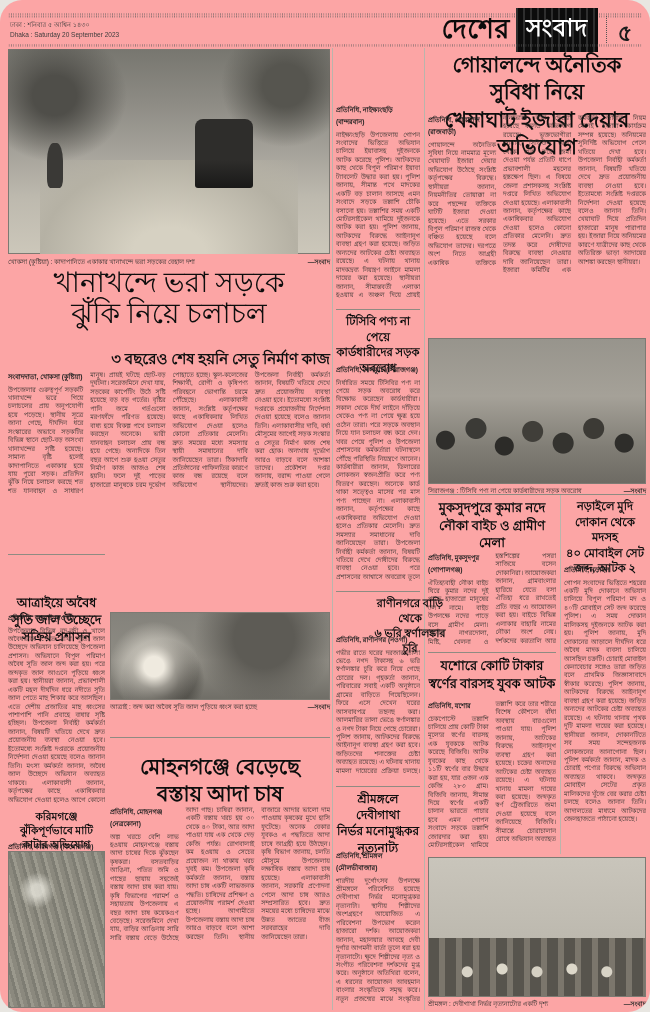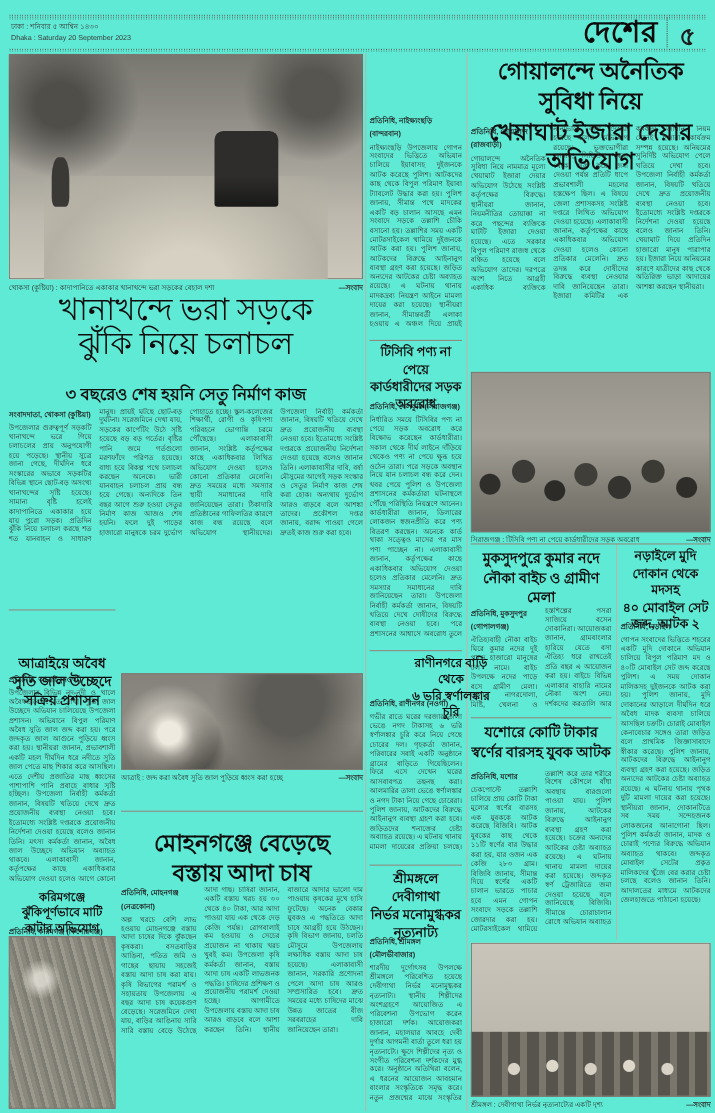--- a/index.html
+++ b/index.html
@@ -1,38 +1,38 @@
 <!DOCTYPE html>
 <html><head>
 <meta charset="utf-8">
 <style>
   html,body{margin:0;padding:0;background:#e8e6e1;}
-  .page{position:relative;width:650px;height:1012px;margin:0 auto;background:#5eead4;
-        font-family:"Liberation Sans",sans-serif;color:#1c1c1c;overflow:hidden;}
+  .page{position:relative;width:650px;height:1012px;margin:0 auto;background:#fca5a5;
+        font-family:"Liberation Sans",sans-serif;color:#1c1c1c;overflow:hidden;border-radius:22px;}
   .abs{position:absolute;box-sizing:border-box;}
   .dotrule{background-image:radial-gradient(circle,#5a5a5a .6px,transparent .75px);background-size:2.3px 2.1px;}
   .dateline{font-size:6.5px;line-height:1.5;color:#3c3c3c;}
   .masthead{display:flex;align-items:center;justify-content:flex-end;gap:6px;}
   .mast-left{font-family:"Liberation Serif",serif;font-size:27px;font-weight:900;color:#0b0b0b;letter-spacing:.5px;}
   .mast-box{background:#0c0c0c;color:#ffffff;font-family:"Liberation Serif",serif;font-size:24px;font-weight:900;
             padding:1px 10px 3px;letter-spacing:1px;
             background-image:repeating-linear-gradient(90deg,rgba(255,255,255,.14) 0 2px,transparent 2px 7px);}
   .pagenum{font-family:"Liberation Serif",serif;font-size:23px;font-weight:700;text-align:center;}
   .vdots{border-left:1px dotted #555;}
   .vline{border-left:1px solid #b9b5ac;}
   .hrule{border-top:1px solid #8f8b82;}
   .headline-xl{font-family:"Liberation Serif",serif;font-size:28px;line-height:1.12;font-weight:400;
                text-align:center;white-space:pre-line;color:#0d0d0d;}
   .headline-lg{font-family:"Liberation Serif",serif;font-size:20px;line-height:1.3;font-weight:900;
                text-align:center;white-space:pre-line;color:#0d0d0d;}
   .headline-md{font-family:"Liberation Serif",serif;font-size:13px;line-height:1.35;font-weight:800;
                text-align:center;color:#0d0d0d;}
   .headline-sm{font-family:"Liberation Serif",serif;font-size:11.5px;line-height:1.35;font-weight:800;
                text-align:center;white-space:pre-line;color:#0d0d0d;}
-  .subhead{font-family:"Liberation Serif",serif;font-size:15px;font-weight:700;text-align:center;color:#111;}
+  .subhead{font-family:"Liberation Serif",serif;font-size:15px;font-weight:700;text-align:right;color:#111;}
   .story-body{column-gap:7px;overflow:hidden;}
   .story-body .byline{font-size:6.6px;font-weight:bold;margin-bottom:2.5px;color:#222;}
   .story-body .txt{font-size:6.4px;line-height:1.32;text-align:justify;color:#33312e;}
   .caption{display:flex;justify-content:space-between;font-size:6.4px;color:#2e2e2c;}
   .caption .credit{font-weight:bold;white-space:nowrap;margin-left:4px;}
   .photo{box-shadow:inset 0 0 0 1px #7d7a73;background-color:#b2afa7;overflow:hidden;}
   .photo-main{background:linear-gradient(180deg,#77766f 0%,#8d8b84 26%,#a3a098 48%,#bdb9ae 72%,#ccc7ba 100%);}
   .p-tree-l{position:absolute;left:-8%;top:-10%;width:45%;height:65%;
             background:radial-gradient(closest-side,#4f4e49 30%,rgba(79,78,73,0) 100%);}
   .p-tree-r{position:absolute;right:-6%;top:-12%;width:40%;height:60%;
@@ -77,20 +77,21 @@
 
 <div class="page">
 
   <div class="abs dotrule" style="left:8px;top:13px;width:634px;height:5px;"></div>
   <div class="abs dateline" style="left:10px;top:20px;width:210px;">
     <div>ঢাকা : শনিবার ৫ আশ্বিন ১৪৩০</div>
     <div>Dhaka : Saturday 20 September 2023</div>
   </div>
   <div class="abs masthead" style="left:330px;top:15px;width:268px;height:30px;">
     <span class="mast-left">দেশের</span>
+    <span class="mast-box">সংবাদ</span>
   </div>
   <div class="abs vdots" style="left:606px;top:16px;height:27px;"></div>
   <div class="abs pagenum" style="left:608px;top:15px;width:34px;">৫</div>
   <div class="abs dotrule" style="left:8px;top:44px;width:634px;height:3px;"></div>
 
   <div class="abs photo photo-main" style="left:8px;top:49px;width:322px;height:205px;">
     <div class="p-tree-l"></div>
     <div class="p-tree-r"></div>
     <div class="p-road"></div>
     <div class="p-veh"></div>

